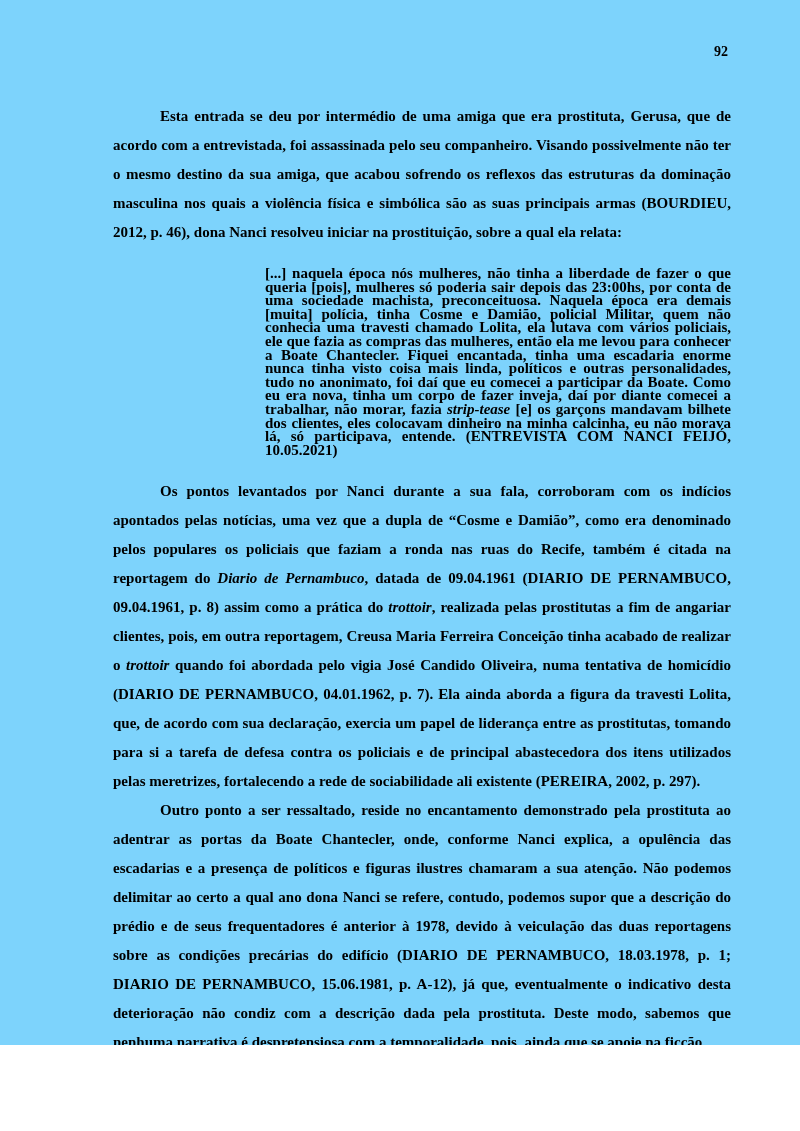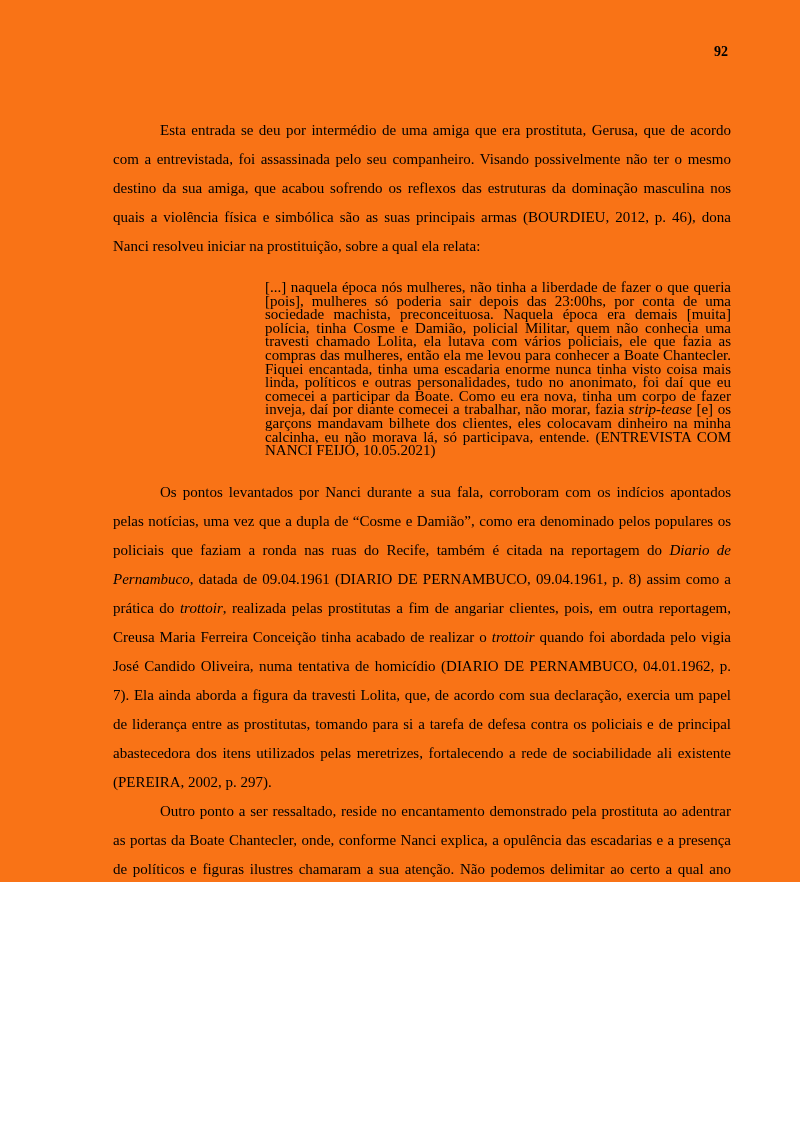--- a/index.html
+++ b/index.html
@@ -3,39 +3,40 @@
 <meta charset="utf-8">
 <style>
   html, body {
     margin: 0;
     padding: 0;
     background: #ffffff;
   }
   .page {
     position: relative;
     width: 800px;
-    height: 882px;
-    background: #f97316;
+    height: 1045px;
+    background: #7dd3fc;
     font-family: "Liberation Serif", "DejaVu Serif", serif;
     color: #000000;
     overflow: hidden;
   }
   .page-number {
     position: absolute;
     top: 44px;
     right: 72px;
     font-size: 14px;
     font-weight: bold;
     font-family: "Liberation Serif", serif;
   }
   .content {
     position: absolute;
     left: 113px;
-    top: 116px;
+    top: 102px;
     width: 618px;
+    font-weight: bold;
   }
   .para {
     font-size: 15px;
     line-height: 29px;
     text-align: justify;
     text-indent: 47px;
     margin: 0;
   }
   .quote {
     font-size: 15px;

